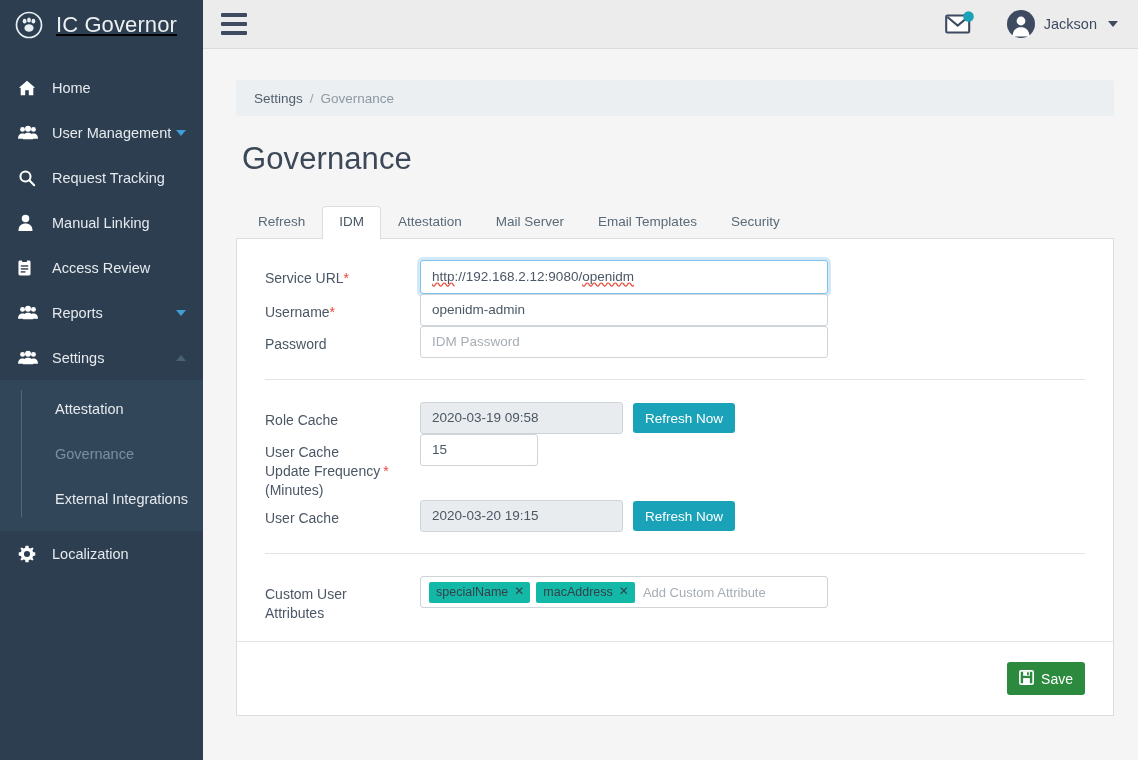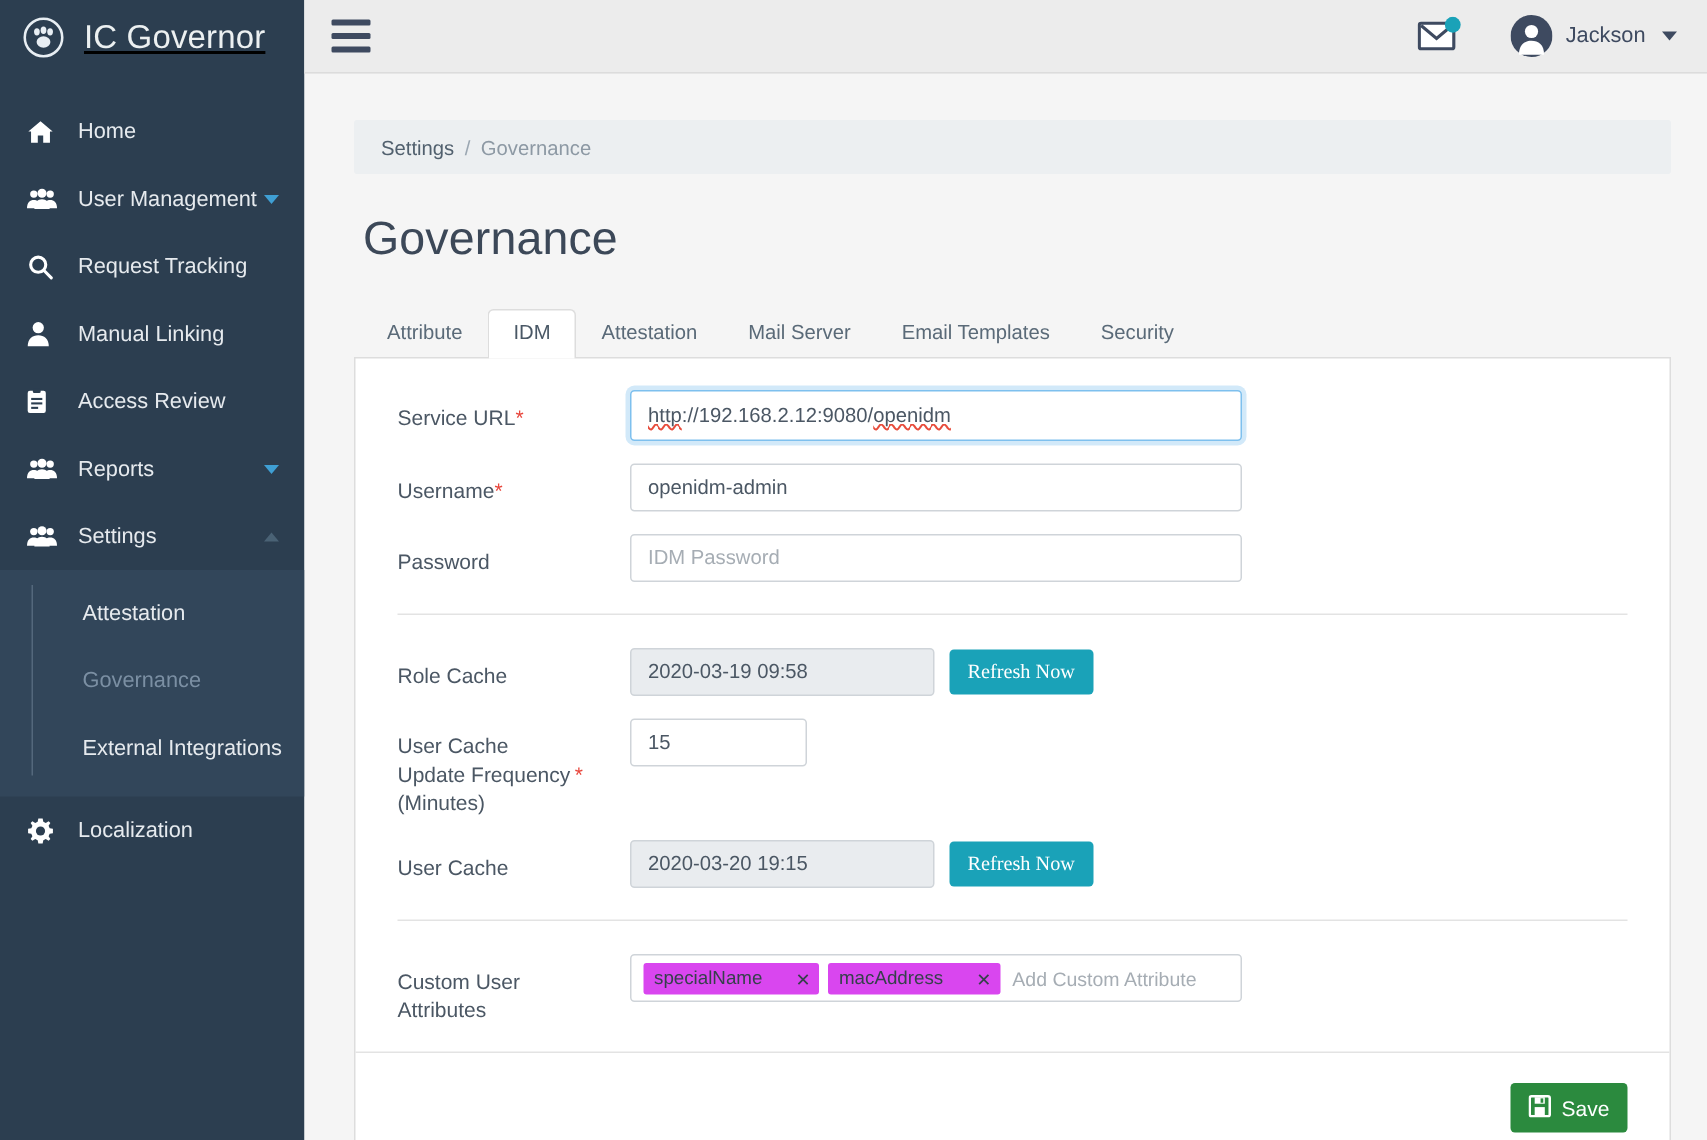--- a/index.html
+++ b/index.html
@@ -165,21 +165,21 @@
   .card {
     background: #ffffff;
     border: 1px solid #dddddd;
     margin-top: 0;
     width: 878px;
     position: relative;
     z-index: 1;
   }
   .card-body { padding: 21px 28px 0 28px; }
 
-  .form-row { display: flex; align-items: flex-start; margin-bottom: 15px; }
+  .form-row { display: flex; align-items: flex-start; }
   .form-label {
     width: 155px; flex: 0 0 155px;
     font-size: 14px;
     color: #4b5764;
     padding-top: 9px;
     line-height: 19px;
   }
   .req { color: #e8463c; }
   .req-sp { color: #e8463c; margin-left: 3px; }
 
@@ -215,42 +215,42 @@
   }
 
   .btn-teal {
     background: #1aa2b8;
     color: #ffffff;
     border: none;
     border-radius: 3px;
     height: 30px;
     padding: 0 12px;
     font-size: 13.5px;
-    font-family: Liberation Serif, serif;
+    font-family: Liberation Sans, sans-serif;
     cursor: pointer;
     white-space: nowrap;
   }
 
   .divider { height: 1px; background: #e3e3e3; margin: 21px 0 22px 0; }
 
   .tagbox {
     width: 408px;
     min-height: 32px;
     border: 1px solid #cfd4d9;
     border-radius: 3px;
     display: flex; align-items: center;
     padding: 0 8px;
     gap: 6px;
   }
   .tag {
-    background: #d946ef;
+    background: #14b8a6;
     font-size: 12.5px;
     color: #35404b;
     padding: 3px 6px 4px 7px;
-    display: inline-flex; align-items: flex-end; gap: 22px;
+    display: inline-flex; align-items: flex-start; gap: 6px;
     border-radius: 2px;
     white-space: nowrap;
   }
   .tag .x { font-size: 12px; color: #35404b; cursor: pointer; line-height: 1; }
   .tag-ph { font-size: 13px; color: #a6adb4; padding-left: 2px; }
 
   .card-footer {
     border-top: 1px solid #e3e3e3;
     height: 74px;
     display: flex; align-items: center; justify-content: flex-end;
@@ -441,21 +441,21 @@
 
       <div class="breadcrumb">
         <span>Settings</span>
         <span class="crumb-sep">/</span>
         <span class="crumb-current">Governance</span>
       </div>
 
       <h1 class="page-title">Governance</h1>
 
       <div class="tabs">
-        <div class="tab"><span>Attribute</span></div>
+        <div class="tab"><span>Refresh</span></div>
         <div class="tab active"><span>IDM</span></div>
         <div class="tab"><span>Attestation</span></div>
         <div class="tab"><span>Mail Server</span></div>
         <div class="tab"><span>Email Templates</span></div>
         <div class="tab"><span>Security</span></div>
       </div>
 
       <div class="card">
         <div class="card-body">
 

